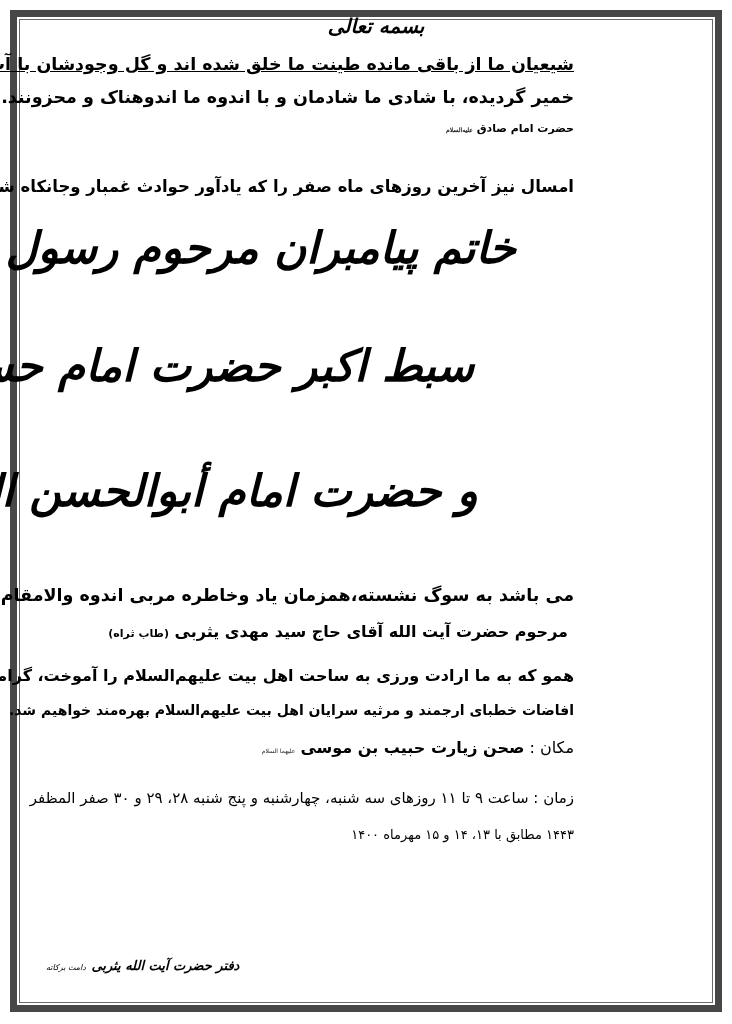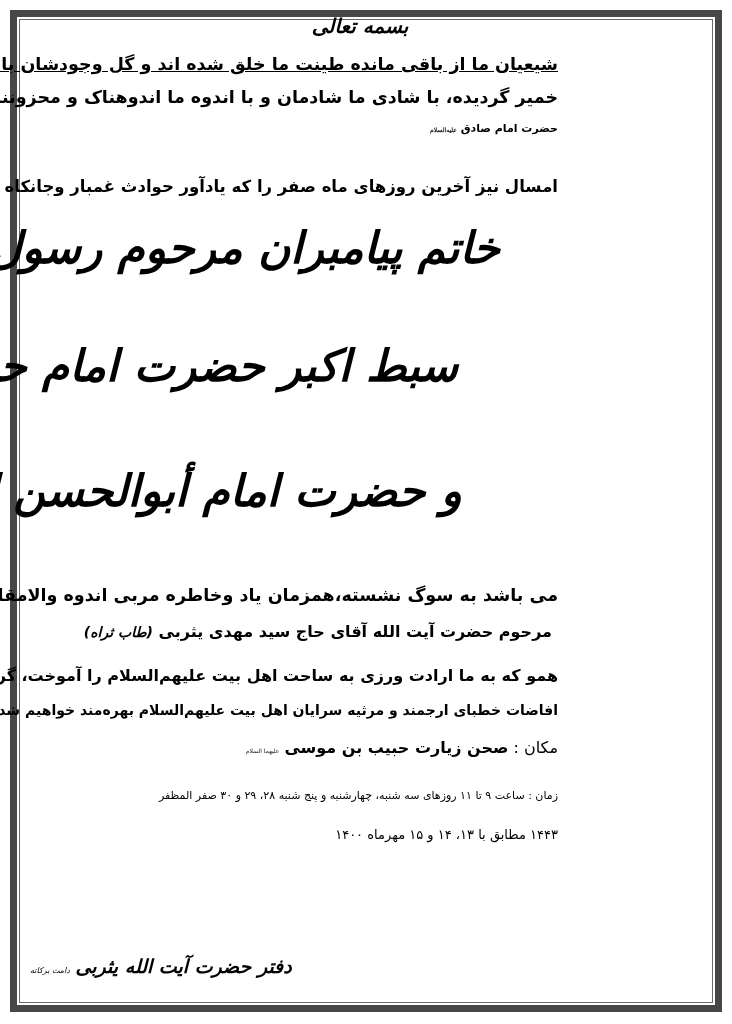--- a/index.html
+++ b/index.html
@@ -5,21 +5,21 @@
   html, body { margin: 0; padding: 0; background: #ffffff; }
   body { width: 732px; height: 1024px; position: relative; overflow: hidden; }
   .frame-outer {
     position: absolute; left: 10px; top: 10px; width: 712px; height: 1002px;
     box-sizing: border-box; border: 7px solid #474747; background: #fff;
   }
   .frame-inner {
     position: absolute; left: 2px; top: 2px; right: 2px; bottom: 2px;
     border: 1.5px solid #6a6a6a; box-sizing: border-box;
   }
-  .content { position: absolute; left: 0; top: 0; width: 580px; height: 1024px; direction: rtl; color: #000; }
+  .content { position: absolute; left: 16px; top: 0; width: 580px; height: 1024px; direction: rtl; color: #000; }
   .abs { position: absolute; }
   .bold-sans { font-family: "DejaVu Sans", sans-serif; font-weight: bold; }
   .serif-cal { font-family: "DejaVu Serif", serif; font-style: italic; font-weight: bold; }
   .line { white-space: nowrap; }
   .salute { font-family: "DejaVu Serif", serif; font-size: 9px; line-height: 9px; color: #222; display: inline-block; text-align: center; }
   .r { right: 22px; }
 </style>
 </head>
 <body>
 
@@ -52,34 +52,34 @@
 
   <div class="abs line" style="right:118px; top:465px; font-family:'DejaVu Serif',serif; font-style:italic; font-weight:bold; font-size:44px;">
     <span>و حضرت امام أبوالحسن الرضا</span>
     <span class="salute" style="width:30px; white-space:normal; font-style:normal; font-weight:normal; vertical-align:middle;">علیه السلام</span>
   </div>
 
   <div class="abs bold-sans line r" style="top:585px; font-size:17.5px;">می باشد به سوگ نشسته،همزمان یاد وخاطره مربی اندوه والامقام‌مان</div>
 
   <div class="abs line" style="right:28px; top:622px; font-family:'DejaVu Sans',sans-serif; font-weight:bold;">
     <span style="font-size:16px;">مرحوم حضرت آیت الله آقای حاج سید مهدی یثربی</span>
-    <span style="font-size:14px;font-style:italic;">(طاب ثراه)</span>
+    <span style="font-size:11px;">(طاب ثراه)</span>
   </div>
 
   <div class="abs bold-sans line r" style="top:666px; font-size:16px;">همو که به ما ارادت ورزی به ساحت اهل بیت علیهم‌السلام را آموخت، گرامی مـی‌داریـم و از</div>
   <div class="abs bold-sans line r" style="top:702px; font-size:14px;">افاضات خطبای ارجمند و مرثیه سرایان اهل بیت علیهم‌السلام بهره‌مند خواهیم شد.</div>
 
   <div class="abs line r" style="top:738px; font-family:'DejaVu Sans',sans-serif; font-size:16px;">
     <span>مکان :</span>
     <span style="font-weight:bold;margin-top:33px;">صحن زیارت حبیب بن موسی</span>
     <span class="salute" style="font-size:6px;">علیهما السلام</span>
   </div>
 
-  <div class="abs line r" style="top:789px; font-family:'DejaVu Sans',sans-serif; font-size:11px;margin-left:40px;">زمان : ساعت ۹ تا ۱۱ روزهای سه شنبه، چهارشنبه و پنج شنبه ۲۸، ۲۹ و ۳۰ صفر المظفر</div>
+  <div class="abs line r" style="top:789px; font-family:'DejaVu Sans',sans-serif; font-size:15px;margin-left:40px;">زمان : ساعت ۹ تا ۱۱ روزهای سه شنبه، چهارشنبه و پنج شنبه ۲۸، ۲۹ و ۳۰ صفر المظفر</div>
   <div class="abs line r" style="top:827px; font-family:'DejaVu Sans',sans-serif; font-size:13px;">۱۴۴۳ مطابق با ۱۳، ۱۴ و ۱۵ مهرماه ۱۴۰۰</div>
 
 
   <div class="abs line" style="left:30px; top:955px; direction:rtl; font-family:'DejaVu Serif',serif; font-style:italic; font-weight:bold;">
-    <span style="font-size:19px;">دفتر حضرت آیت الله یثربی</span>
+    <span style="font-size:13px;">دفتر حضرت آیت الله یثربی</span>
     <span style="font-size:8px; font-weight:normal;">دامت برکاته</span>
   </div>
 
 </div>
 
 </body></html>

